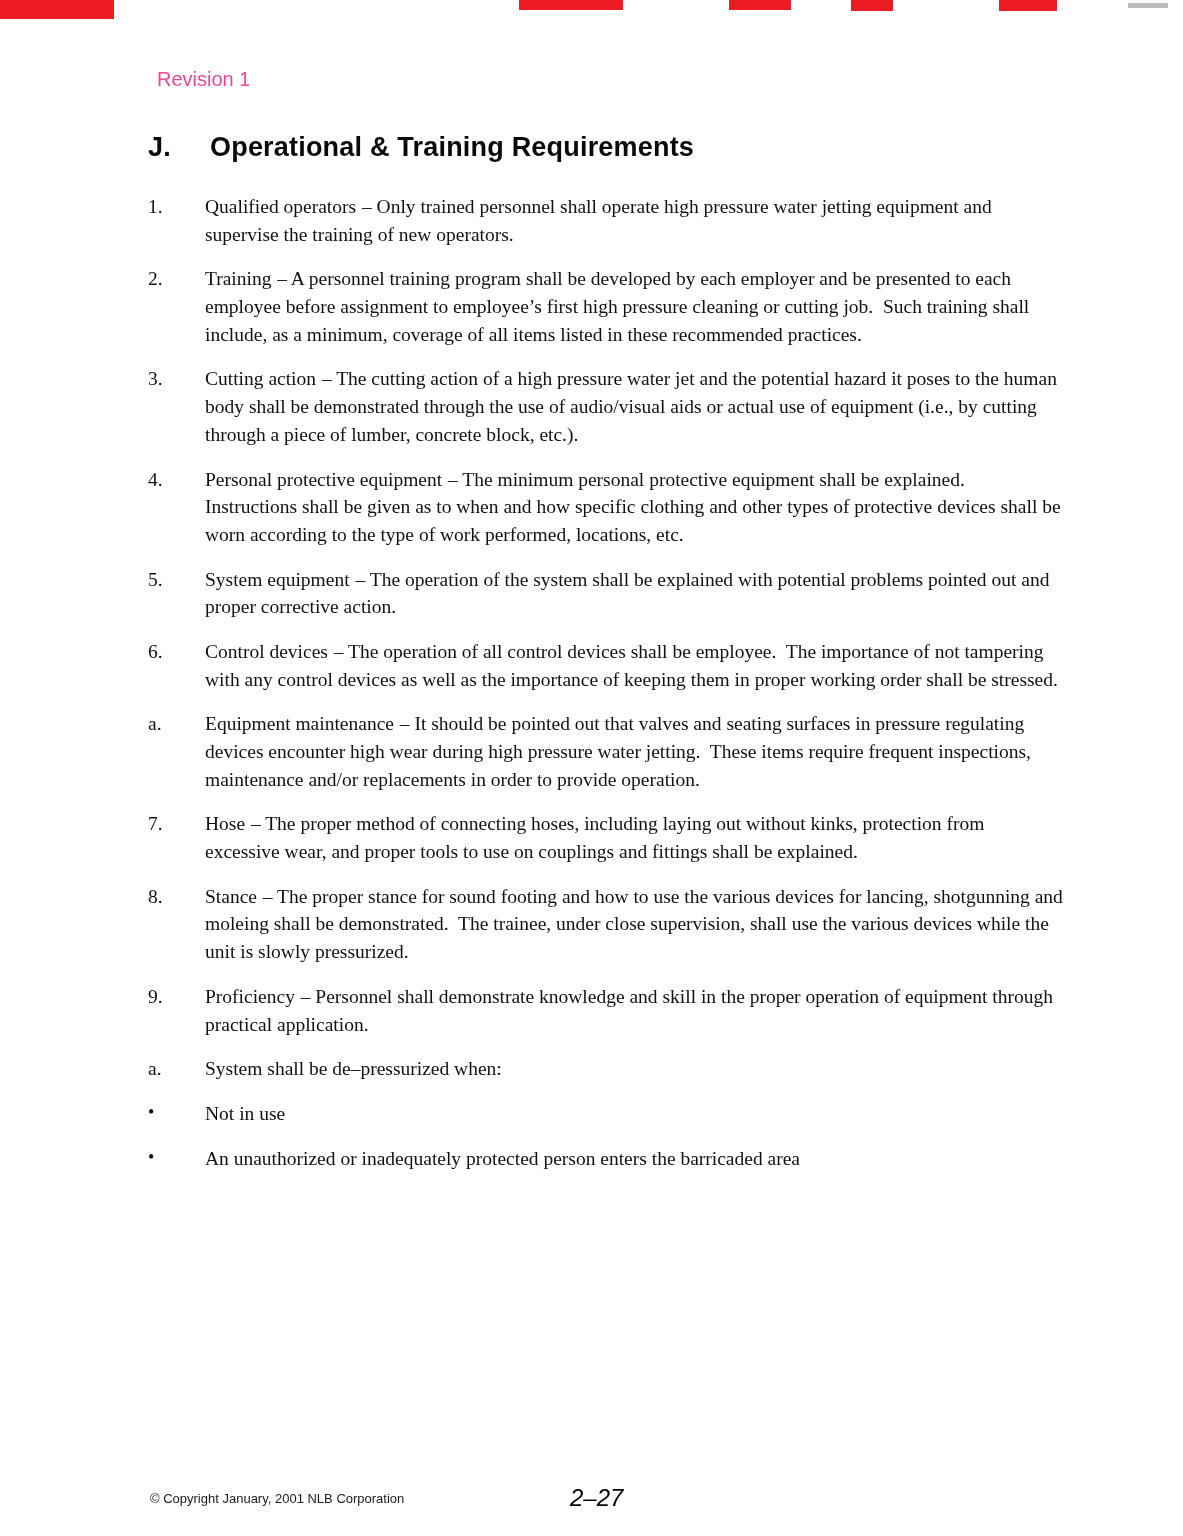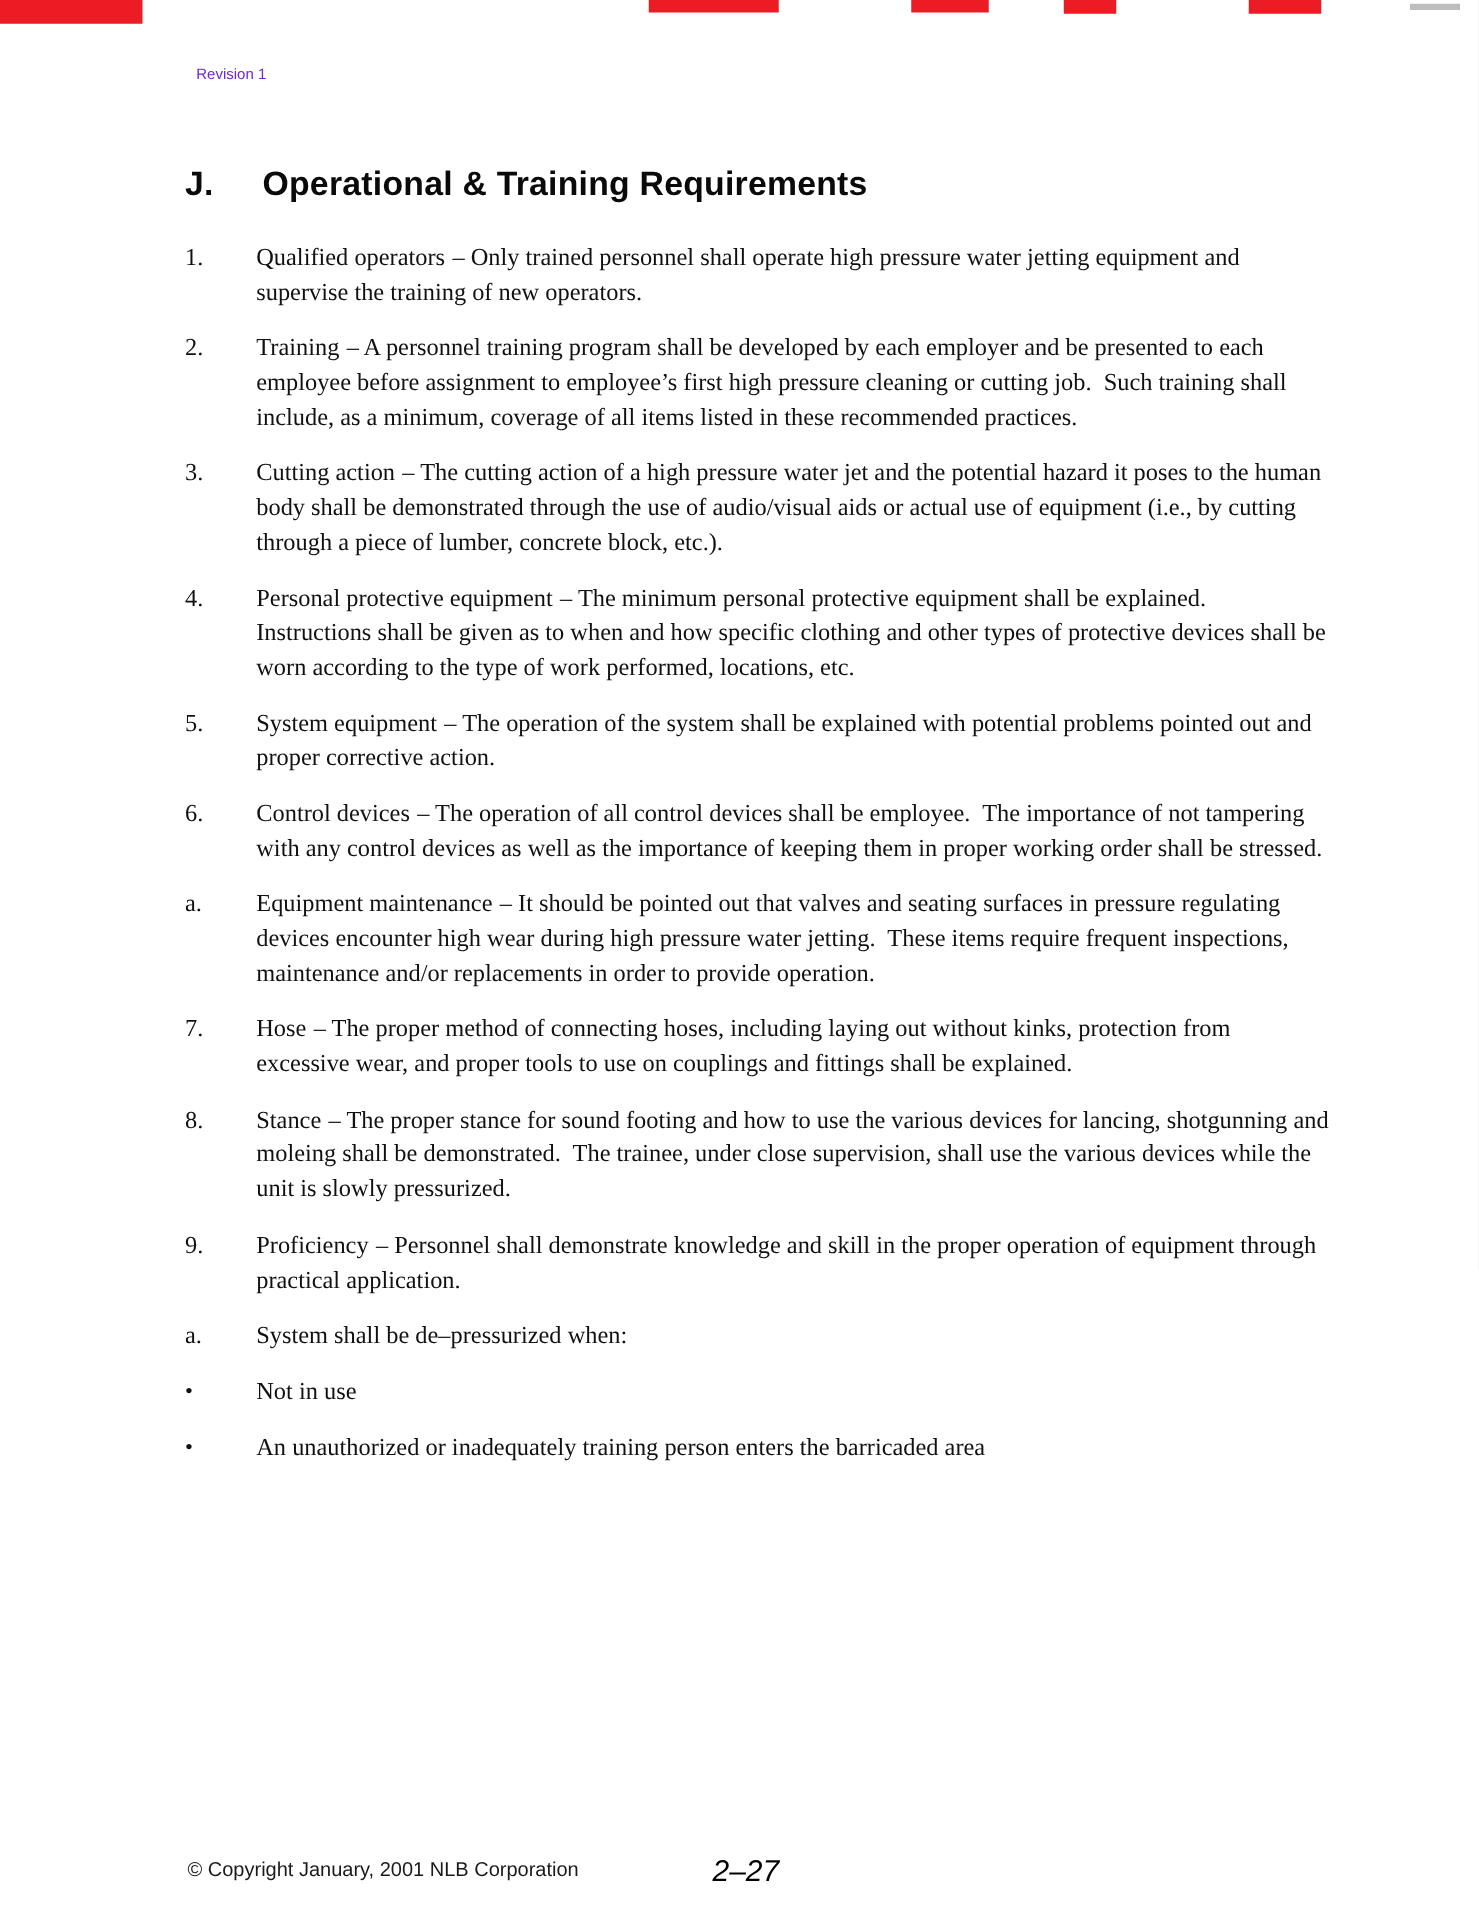--- a/index.html
+++ b/index.html
@@ -25,24 +25,24 @@
   .scan-mark.m1 { left: 0;    top: 0; width: 114px; height: 19px; }
   .scan-mark.m2 { left: 519px; top: 0; width: 104px; height: 10px; }
   .scan-mark.m3 { left: 729px; top: 0; width: 62px;  height: 10px; }
   .scan-mark.m4 { left: 851px; top: 0; width: 42px;  height: 11px; }
   .scan-mark.m5 { left: 999px; top: 0; width: 58px;  height: 11px; }
   .scan-mark.m6 { left: 1128px; top: 3px; width: 40px; height: 5px; background: #bdbdbd; }
 
   .revision {
     position: absolute;
     left: 157px;
-    top: 52px;
+    top: 68px;
     font-family: "Liberation Sans", sans-serif;
-    font-size: 12px;
-    color: #6d28d9;
+    font-size: 20px;
+    color: #ec4899;
   }
 
   .content {
     position: absolute;
     left: 148px;
     top: 132px;
     width: 915px;
   }
 
   .doc-title {
@@ -74,21 +74,21 @@
     margin-right: 0.30em;
   }
   .item-term:empty { display: none; margin: 0; }
   .bullet .item-marker { font-size: 18px; }
 
   .footer-copyright {
     position: absolute;
     left: 150px;
     bottom: 30px;
     font-family: "Liberation Sans", sans-serif;
-    font-size: 16px;
+    font-size: 13px;
     color: #1a1a1a;
   }
   .footer-page {
     position: absolute;
     left: 570px;
     bottom: 24px;
     font-family: "Liberation Sans", sans-serif;
     font-size: 24px;
     color: #000000;
     font-style: italic;
@@ -171,21 +171,21 @@
       <span class="item-body-wrap"><span>System shall be de–pressurized when:</span></span>
     </div>
 
     <div class="item bullet">
       <span class="item-marker">•</span>
       <span class="item-body-wrap"><span>Not in use</span></span>
     </div>
 
     <div class="item bullet">
       <span class="item-marker">•</span>
-      <span class="item-body-wrap"><span>An unauthorized or inadequately training person enters the barricaded area</span></span>
+      <span class="item-body-wrap"><span>An unauthorized or inadequately protected person enters the barricaded area</span></span>
     </div>
 
   </div>
 
   <div class="footer-copyright">©  Copyright January, 2001 NLB Corporation</div>
   <div class="footer-page">2–27</div>
 
 </div>
 
 </body></html>

